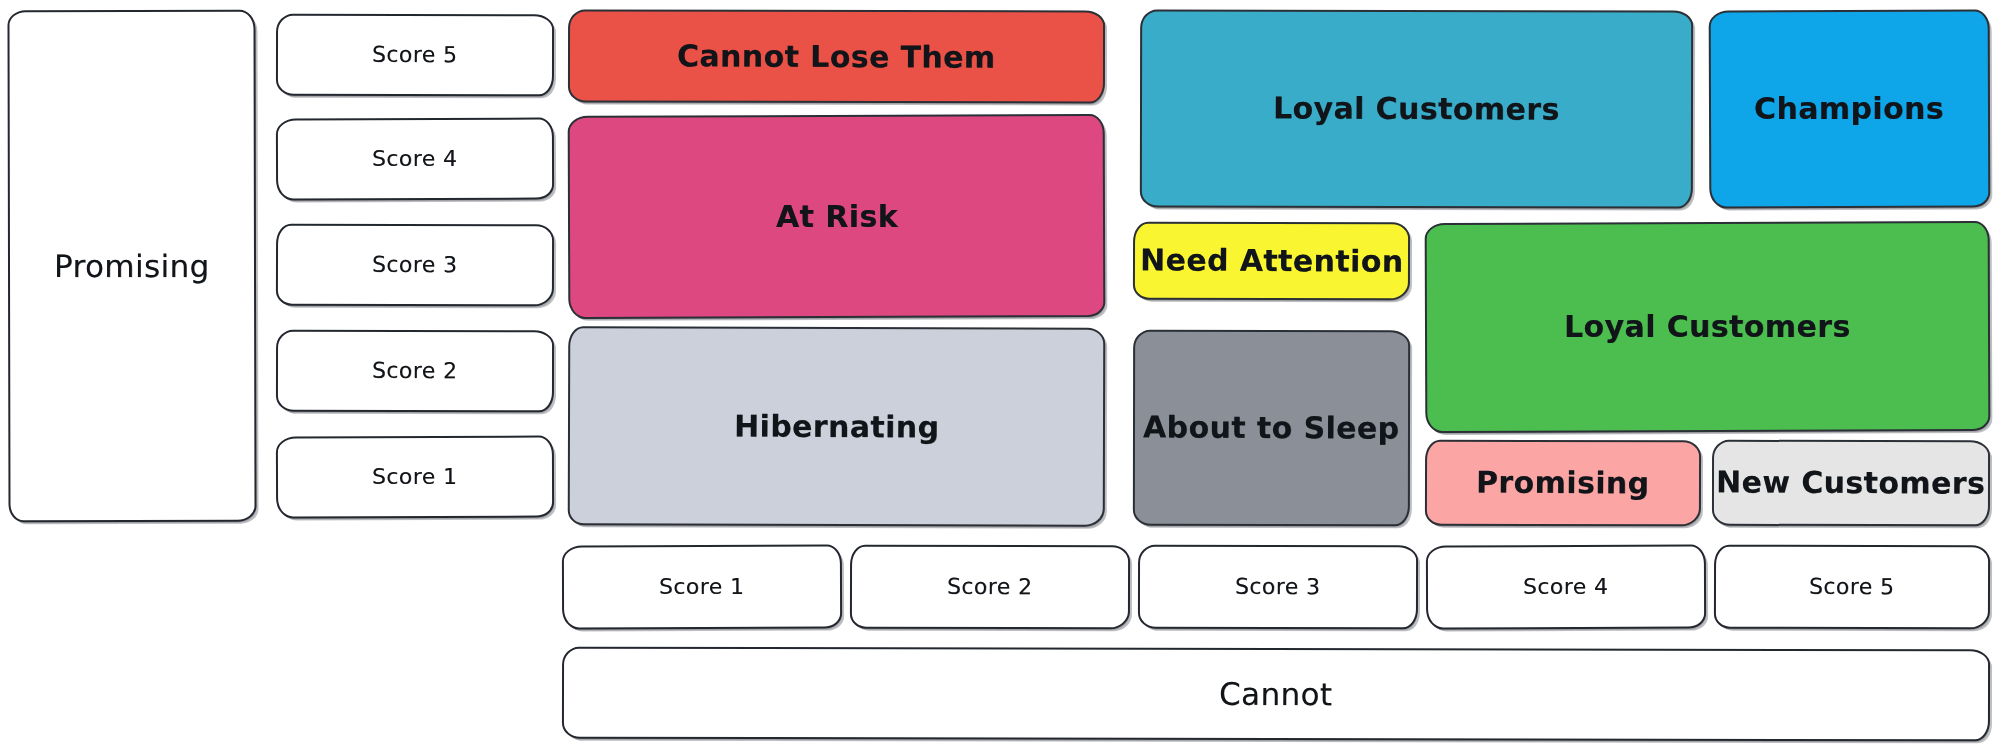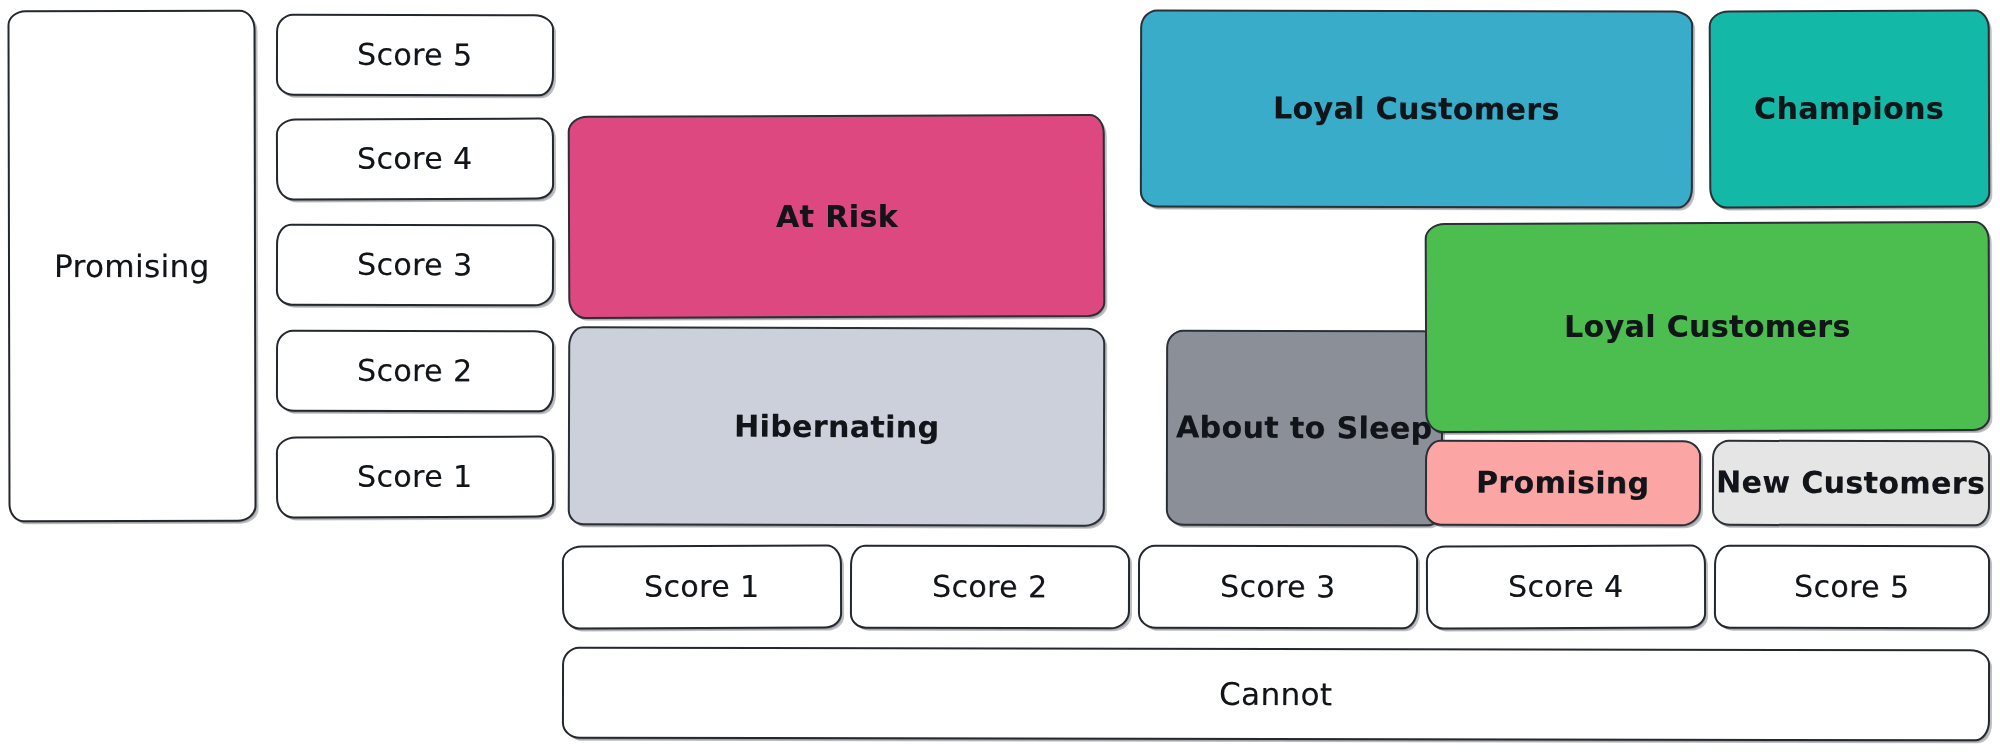--- a/index.html
+++ b/index.html
@@ -37,21 +37,21 @@
     transform:rotate(.18deg);
     text-shadow:0.35px 0.2px 0 rgba(0,0,0,.42);
   }
 
   
   .v1{border-radius:17px 20px 15px 18px / 18px 15px 20px 16px;transform:rotate(0.10deg);}
   .v2{border-radius:20px 15px 18px 17px / 16px 19px 15px 20px;transform:rotate(-0.20deg);}
   .v3{border-radius:15px 18px 20px 16px / 20px 16px 18px 15px;transform:rotate(0.16deg);}
 
   
-  .plain{background:#ffffff;border-color:#23272e;font-size:30px;font-weight:500;}
+  .plain{background:#ffffff;border-color:#23272e;font-size:22px;font-weight:500;}
   .axis{font-size:31px;font-weight:500;}
 
   
   .seg{font-size:30px;font-weight:700;border-color:#2b2f36;}
 
   
   #freq{font-size:31px;}
   #recency{font-size:31px;}
 </style>
 </head>
@@ -72,39 +72,45 @@
   <div class="box plain v3" style="left:276px;top:224px;width:278px;height:82px;">
     <span>Score 3</span>
   </div>
   <div class="box plain v1" style="left:276px;top:330px;width:278px;height:82px;">
     <span>Score 2</span>
   </div>
   <div class="box plain v2" style="left:276px;top:436px;width:278px;height:82px;">
     <span>Score 1</span>
   </div>
 
+  <div class="box seg v1" style="left:568px;top:10px;width:537px;height:93px;background:#ea5248;">
+    <span>Cannot Lose Them</span>
+  </div>
 
   <div class="box seg v2" style="left:568px;top:115px;width:537px;height:203px;background:#de4880;">
     <span>At Risk</span>
   </div>
 
   <div class="box seg v3" style="left:568px;top:327px;width:537px;height:199px;background:#cbd0da;">
     <span>Hibernating</span>
   </div>
 
   <div class="box seg v1" style="left:1140px;top:10px;width:553px;height:198px;background:#38acc8;">
     <span>Loyal Customers</span>
   </div>
 
-  <div class="box seg v2" style="left:1709px;top:10px;width:281px;height:198px;background:#14b8a6;">
+  <div class="box seg v2" style="left:1709px;top:10px;width:281px;height:198px;background:#0ea5e9;">
     <span>Champions</span>
   </div>
 
+  <div class="box seg v3" style="left:1133px;top:222px;width:277px;height:78px;background:#f9f531;">
+    <span>Need Attention</span>
+  </div>
 
-  <div class="box seg v1" style="left:1133px;top:330px;width:277px;height:196px;background:#8a8f98;margin-left:33px;">
+  <div class="box seg v1" style="left:1133px;top:330px;width:277px;height:196px;background:#8a8f98;">
     <span>About to Sleep</span>
   </div>
 
   <div class="box seg v2" style="left:1425px;top:222px;width:565px;height:210px;background:#4cbe4f;">
     <span>Loyal Customers</span>
   </div>
 
   <div class="box seg v3" style="left:1425px;top:440px;width:276px;height:86px;background:#fca5a5;">
     <span>Promising</span>
   </div>

